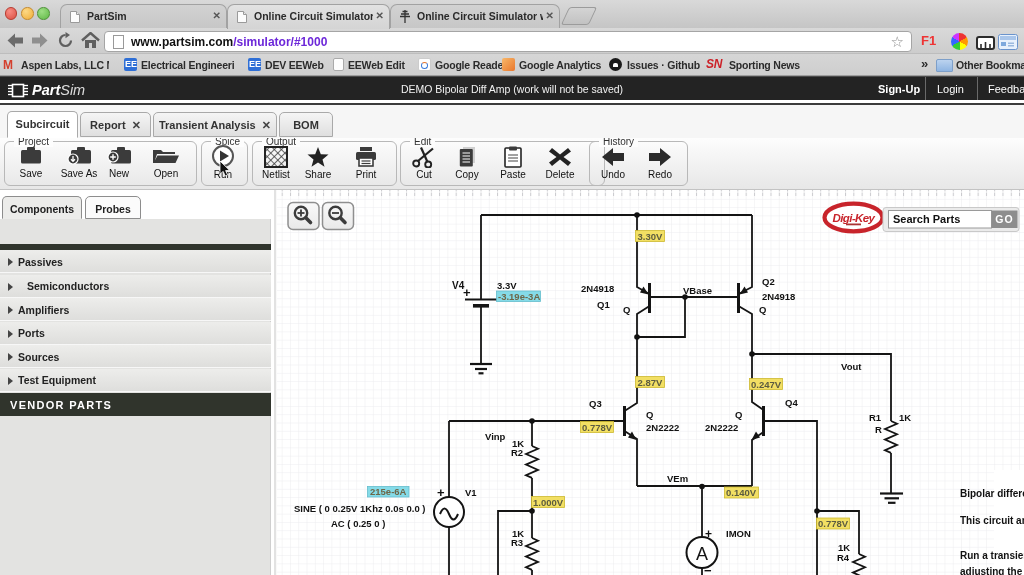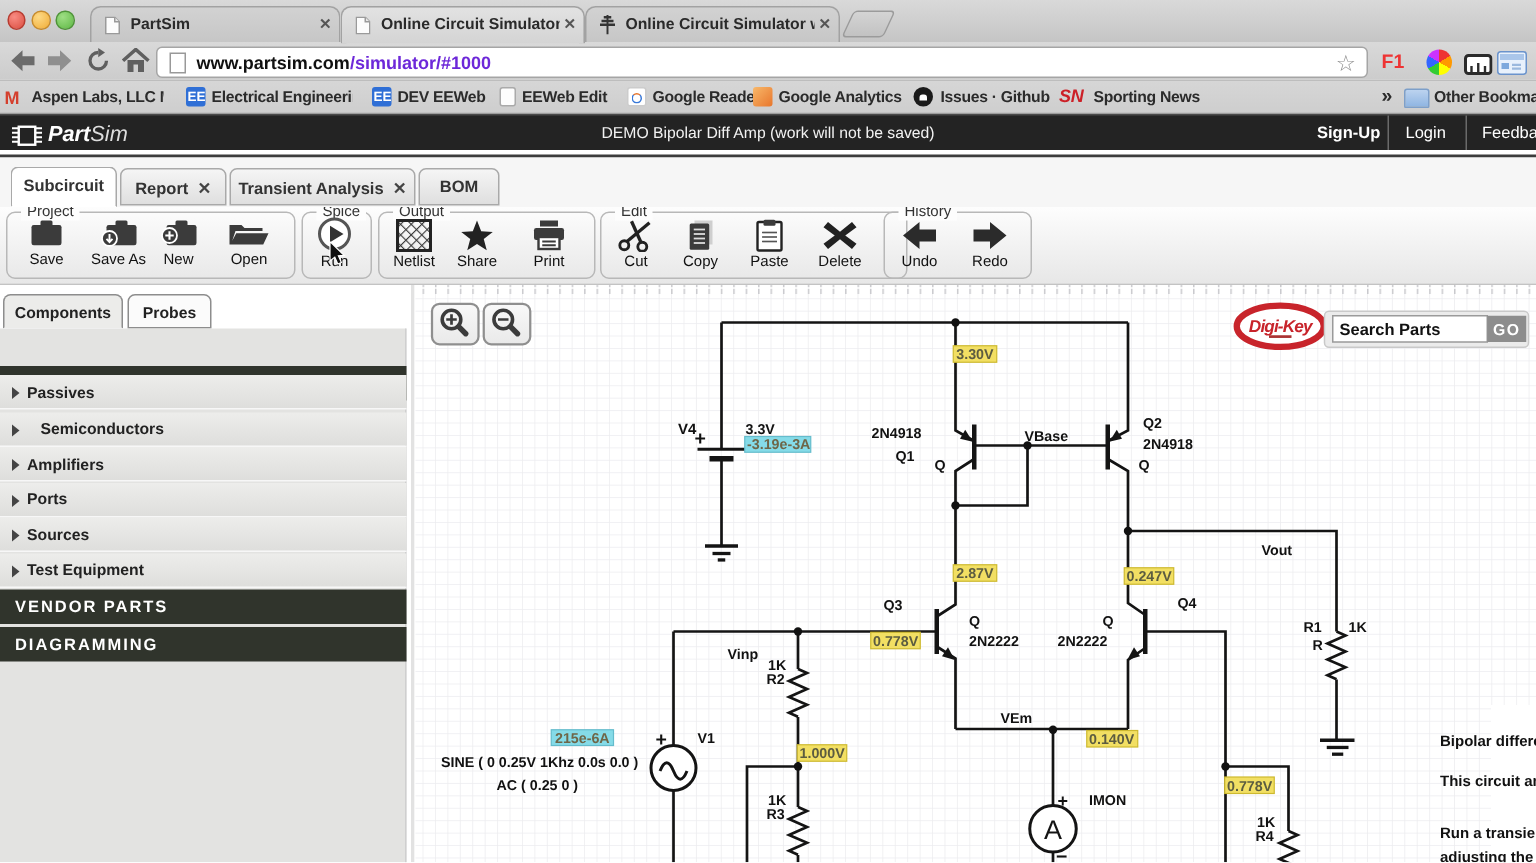--- a/index.html
+++ b/index.html
@@ -366,21 +366,20 @@
     <div class="stab" style="left:85px;width:56px;background:#fbfbfb;">Probes</div>
     <div class="sacc">
       <div class="shead" style="top:8px;margin-top:17px;">GENERIC PARTS</div>
       <div class="srow" style="top:31px;">Passives</div>
       <div class="srow" style="top:55.5px;padding-left:27px;">Semiconductors</div>
       <div class="srow" style="top:79px;">Amplifiers</div>
       <div class="srow" style="top:102.5px;">Ports</div>
       <div class="srow" style="top:126px;">Sources</div>
       <div class="srow" style="top:149.5px;">Test Equipment</div>
       <div class="shead" style="top:174px;">VENDOR PARTS</div>
-      <div class="shead" style="top:199px;">DIAGRAMMING</div>
     </div>
   </div>
 
   <svg class="abs" style="left:274px;top:190px;" width="750" height="385" viewBox="274 190 750 385">
     <defs>
       <pattern id="grid" width="8.285" height="8.285" patternUnits="userSpaceOnUse">
         <path d="M8.285 0 L0 0 L0 8.285" fill="none" stroke="#ececef" stroke-width="1"></path>
       </pattern>
       <pattern id="ticks" width="8.285" height="6" patternUnits="userSpaceOnUse">
         <line x1="0.5" y1="0.5" x2="0.5" y2="5.5" stroke="#c9c9cd" stroke-width="1"></line>

